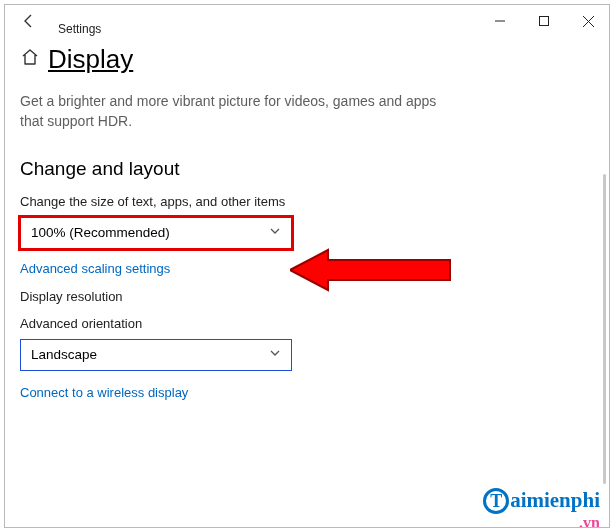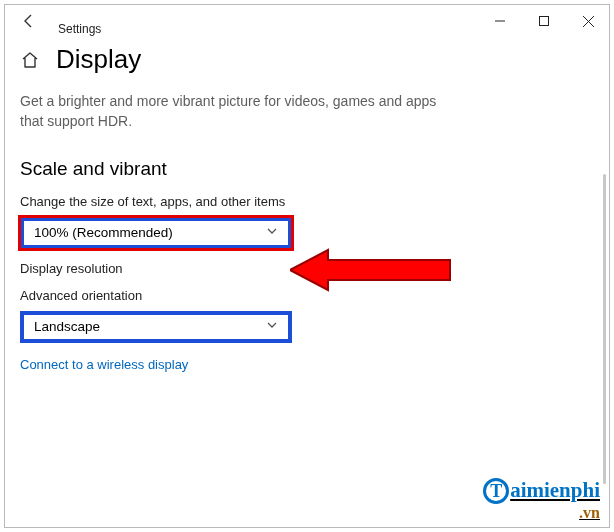--- a/index.html
+++ b/index.html
@@ -46,23 +46,24 @@
     align-items: center;
     justify-content: center;
     font-size: 12px;
     color: #222;
   }
   .content {
     padding: 8px 20px 0 20px;
   }
   .page-header {
     display: flex;
-    align-items: flex-end;
-    gap: 16px;
+    align-items: center;
+    gap: 8px;
     margin-bottom: 16px;
+    text-decoration: underline;
   }
   .home-icon { font-size: 18px; color: #333; }
   .page-title { font-size: 26px; font-weight: 400; }
   .hdr-desc {
     font-size: 14px;
     color: #5e5e5e;
     line-height: 1.45;
     max-width: 430px;
     margin-bottom: 10px;
   }
@@ -78,21 +79,21 @@
     margin-bottom: 14px;
   }
   .field-label {
     font-size: 13px;
     color: #222;
     margin-bottom: 8px;
   }
   .select {
     width: 272px;
     height: 32px;
-    border: 4px solid #1d4ed8;
+    border: 1px solid #1d4ed8;
     background: #fff;
     display: flex;
     align-items: center;
     justify-content: space-between;
     padding: 0 10px;
     font-size: 13.5px;
     color: #000;
     margin-bottom: 10px;
   }
   .select.highlight {
@@ -114,23 +115,22 @@
     right: 8px;
     top: 174px;
     width: 3px;
     height: 310px;
     background: #c8c8c8;
     border-radius: 2px;
   }
   .watermark {
     position: absolute;
     right: 14px;
-    bottom: 10px;
+    bottom: 0;
     text-align: right;
-    text-decoration: underline;
   }
   .wm-top {
     font-family: Georgia, serif;
     font-weight: bold;
     font-size: 21px;
     color: #0073c6;
     line-height: 1;
   }
   .wm-top .t {
     display: inline-block;
@@ -139,21 +139,21 @@
     width: 26px;
     height: 26px;
     line-height: 20px;
     text-align: center;
     font-size: 18px;
     margin-right: 1px;
   }
   .wm-bot {
     font-family: Georgia, serif;
     font-weight: bold;
-    color: #a16207;
+    color: #ec4899;
     font-size: 16px;
   }
 </style>
 </head>
 <body>
 
 <div class="titlebar">
   <div class="back-icon">
     <svg width="16" height="16" viewBox="0 0 16 16">
         <path d="M10 2 L4 8 L10 14" stroke="#333" stroke-width="1.4" fill="none"></path>
@@ -185,32 +185,33 @@
     <span class="home-icon">
       <svg width="20" height="20" viewBox="0 0 20 20">
           <path d="M3 9 L10 3 L17 9 M5 8 V17 H15 V8" stroke="#333" stroke-width="1.4" fill="none" stroke-linejoin="round"></path>
         </svg>
     </span>
     <h1 class="page-title">Display</h1>
   </div>
 
   <p class="hdr-desc">Get a brighter and more vibrant picture for videos, games and apps that support HDR.</p>
 
-  <h2 class="section-title">Scale and vibrant</h2>
+  <h2 class="section-title">Change and layout</h2>
 
   <div class="group">
     <div class="field-label">Change the size of text, apps, and other items</div>
     <div class="select highlight">
       <span>100% (Recommended)</span>
       <span class="chev">
         <svg width="12" height="12" viewBox="0 0 12 12">
             <path d="M2 4 L6 8 L10 4" stroke="#555" stroke-width="1.3" fill="none"></path>
           </svg>
       </span>
     </div>
+    <a class="link">Advanced scaling settings</a>
   </div>
 
   <div class="group">
     <div class="field-label">Display resolution</div>
   </div>
 
   <div class="group">
     <div class="field-label">Advanced orientation</div>
     <div class="select">
       <span>Landscape</span>

